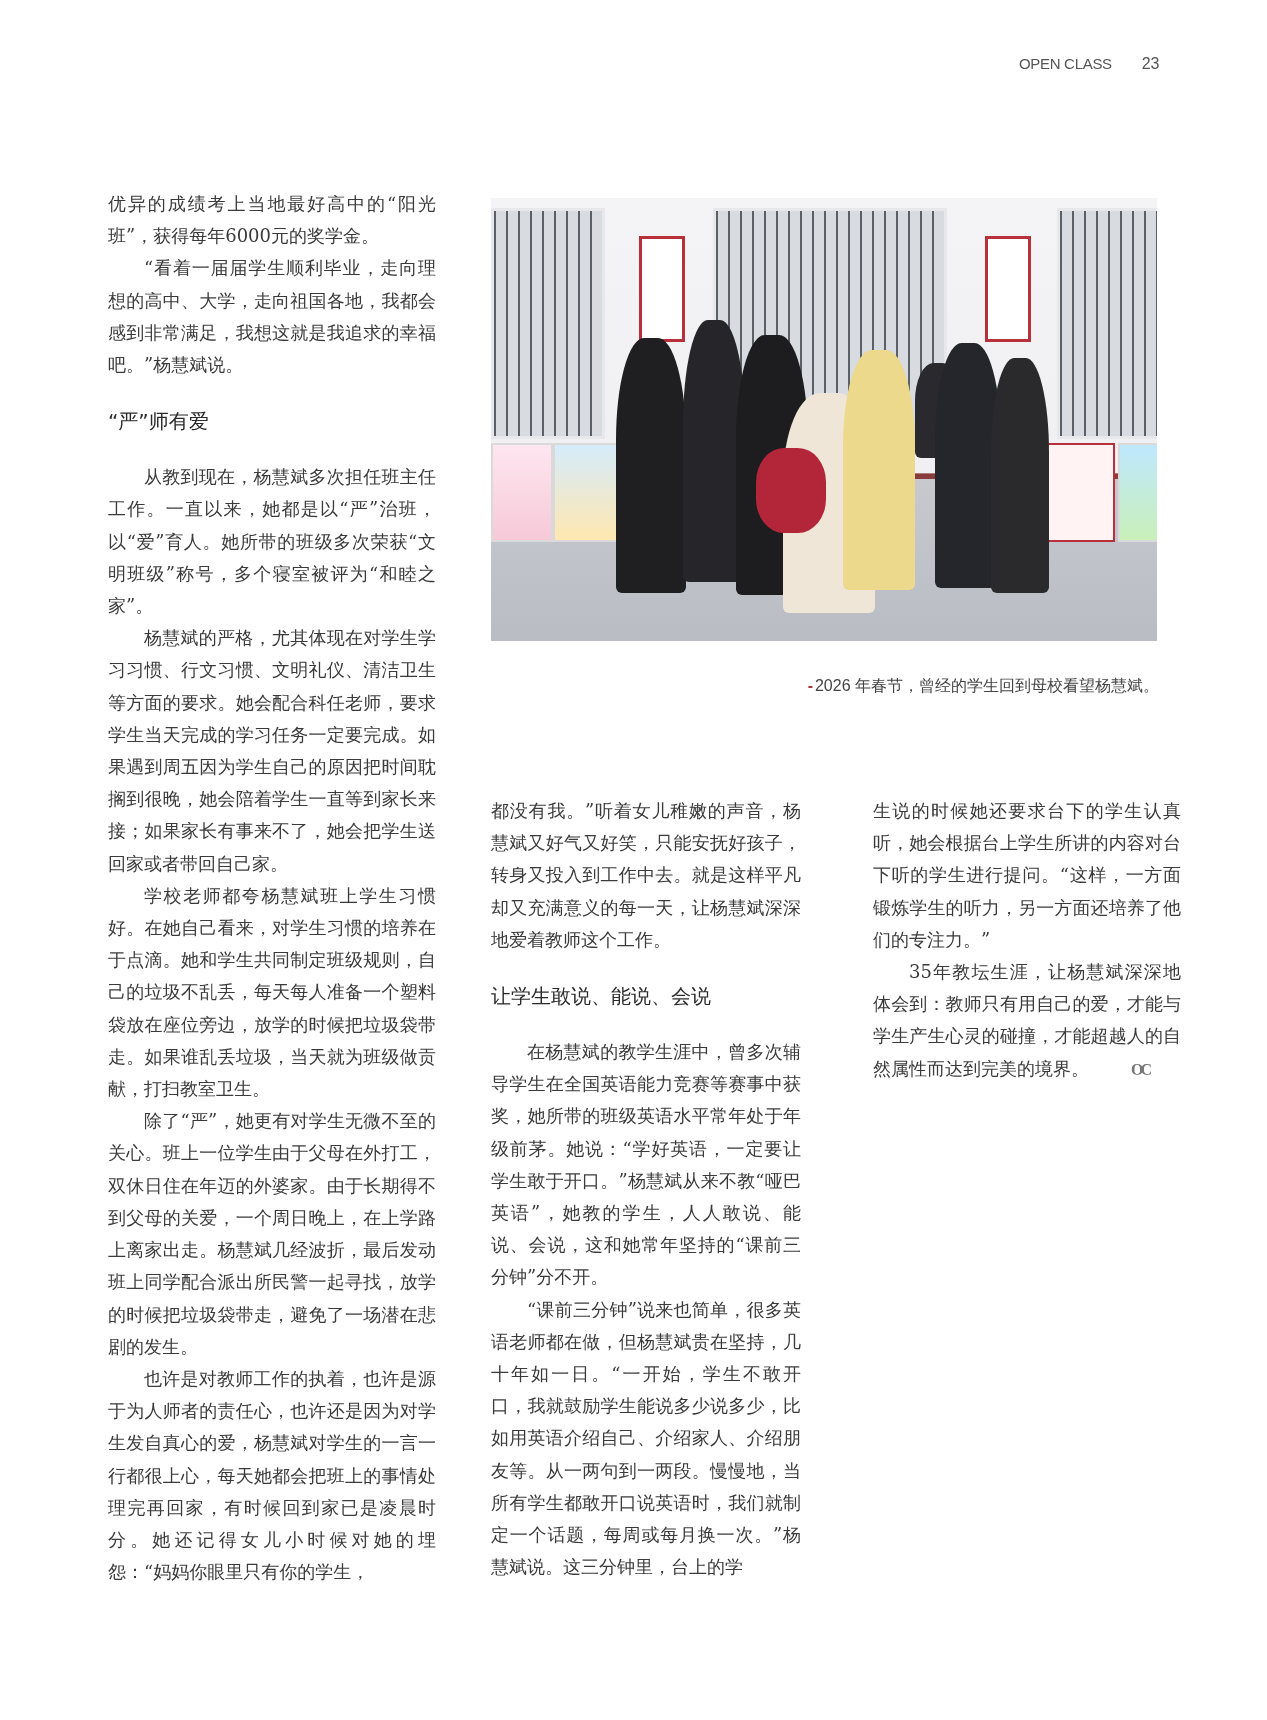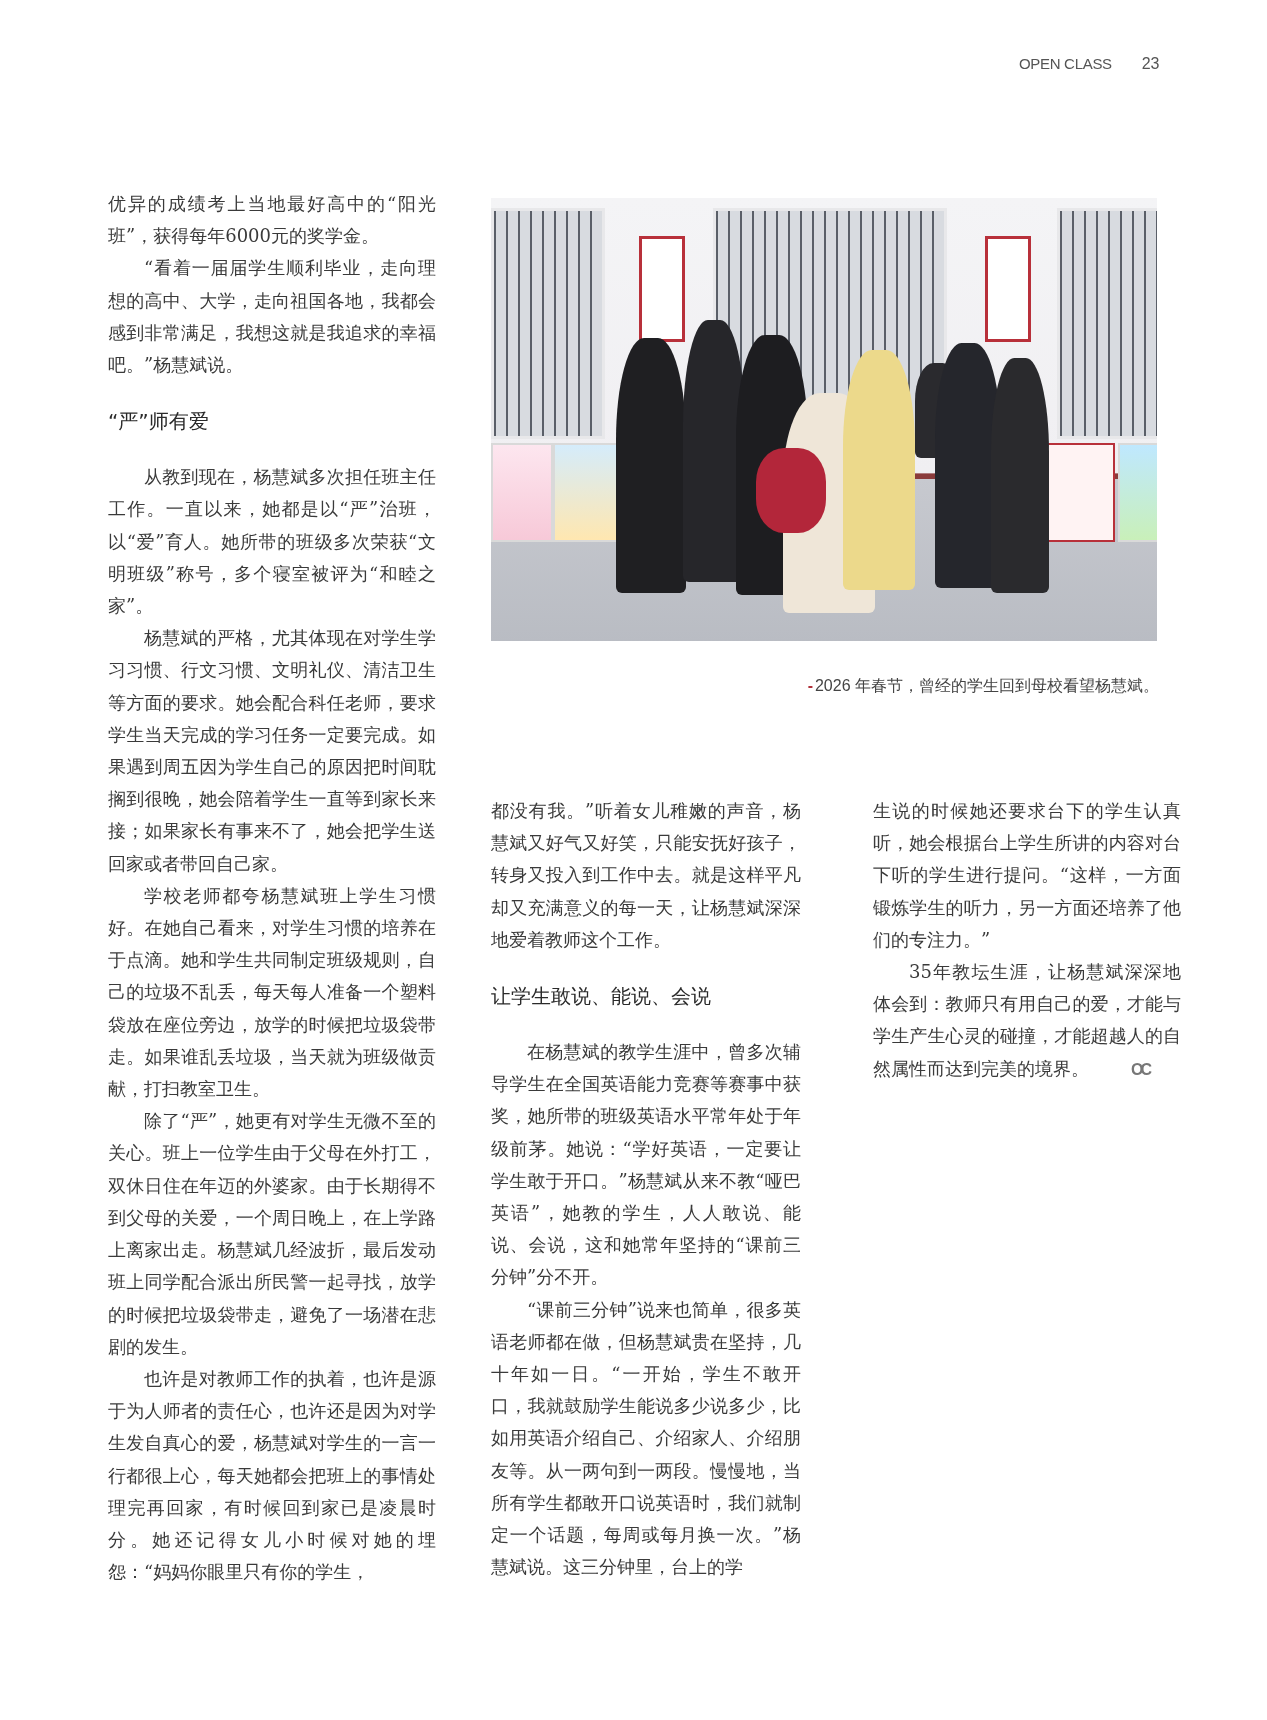--- a/index.html
+++ b/index.html
@@ -28,21 +28,21 @@
   }
   .window { position: absolute; top: 10px; height: 225px; background: repeating-linear-gradient(90deg, #5a5f68 0 2px, #d8dbe0 2px 12px); border: 3px solid #e8e8ea; }
   .poster { position: absolute; top: 38px; width: 40px; height: 100px; background: #fff; border: 3px solid #b8303a; }
   .mural { position: absolute; top: 245px; height: 95px; border: 2px solid #d9d9d9; }
   .person { position: absolute; border-radius: 40% 40% 6px 6px; }
   .caption {
     position: absolute; top: 676px; right: 108px; font-family: "Liberation Sans", "DejaVu Sans", sans-serif;
     font-size: 16px; color: #444;
   }
   .caption .dash { color: #b0313a; font-weight: bold; margin-right: 2px; }
-  .endmark { display: inline-block; font-family: Liberation Sans, sans-serif; font-weight: bold; color: #777; font-size: 16px; letter-spacing: -3px; margin-left: 6px; }
+  .endmark { display: inline-block; font-family: Liberation Serif, serif; font-weight: bold; color: #777; font-size: 16px; letter-spacing: -3px; margin-left: 6px; }
 </style>
 </head>
 <body>
 
 <div class="header">
   <span>OPEN CLASS</span>
   <span class="page-num">23</span>
 </div>
 
 <div id="col1" class="col">

